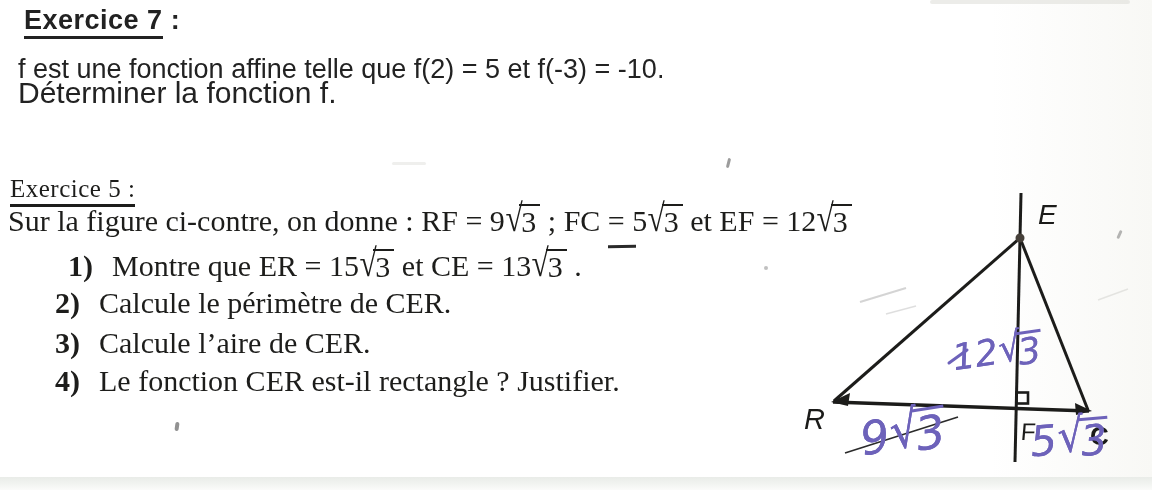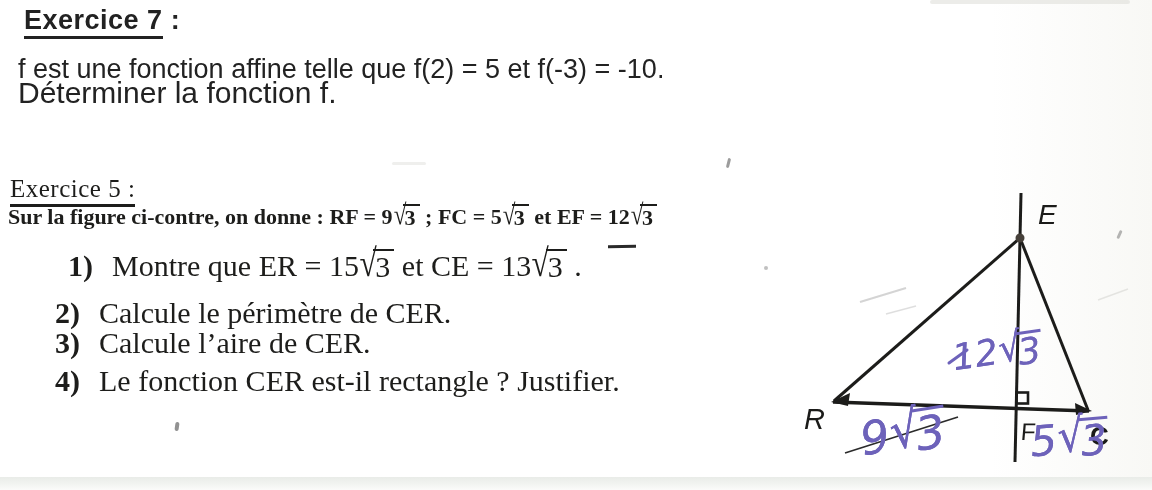--- a/index.html
+++ b/index.html
@@ -15,24 +15,24 @@
   
   .ex4{font-family:"Liberation Sans",sans-serif;color:#222;}
   #ex4-title{left:24px;top:5px;font-size:27px;font-weight:bold;letter-spacing:.5px;}
   #ex4-title .u{border-bottom:3px solid #222;padding-bottom:1px;}
   #ex4-l1{left:18px;top:42px;font-size:27px;margin-top:12px;}
   #ex4-l2{left:18px;top:76px;font-size:30px;}
 
   
   #ex5-title{left:10px;top:162px;font-size:25px;font-weight:normal;letter-spacing:.5px;margin-top:13px;}
   #ex5-title .u{border-bottom:3px solid #1d1d1b;padding-bottom:2px;}
-  #ex5-intro{left:8px;top:203px;font-size:22px;white-space:nowrap;font-weight:bold;}
+  #ex5-intro{left:8px;top:203px;font-size:30px;white-space:nowrap;}
   .item{font-size:30px;white-space:nowrap;}
   #item-1{left:68px;top:248px;}
-  #item-2{left:55px;top:296px;}
+  #item-2{left:55px;top:286px;}
   #item-3{left:55px;top:326px;}
   #item-4{left:55px;top:364px;}
   .inum{font-weight:bold;display:inline-block;min-width:44px;}
 
   
   .rad{white-space:nowrap;}
   .rsign{display:inline-block;transform:scale(1.05,1.3);transform-origin:50% 78%;margin:0 -3px 0 1px;}
   .rbar{display:inline-block;border-top:2.5px solid currentColor;padding:0 4px 0 2px;line-height:1.05;transform:translateY(1px);}
 
   

